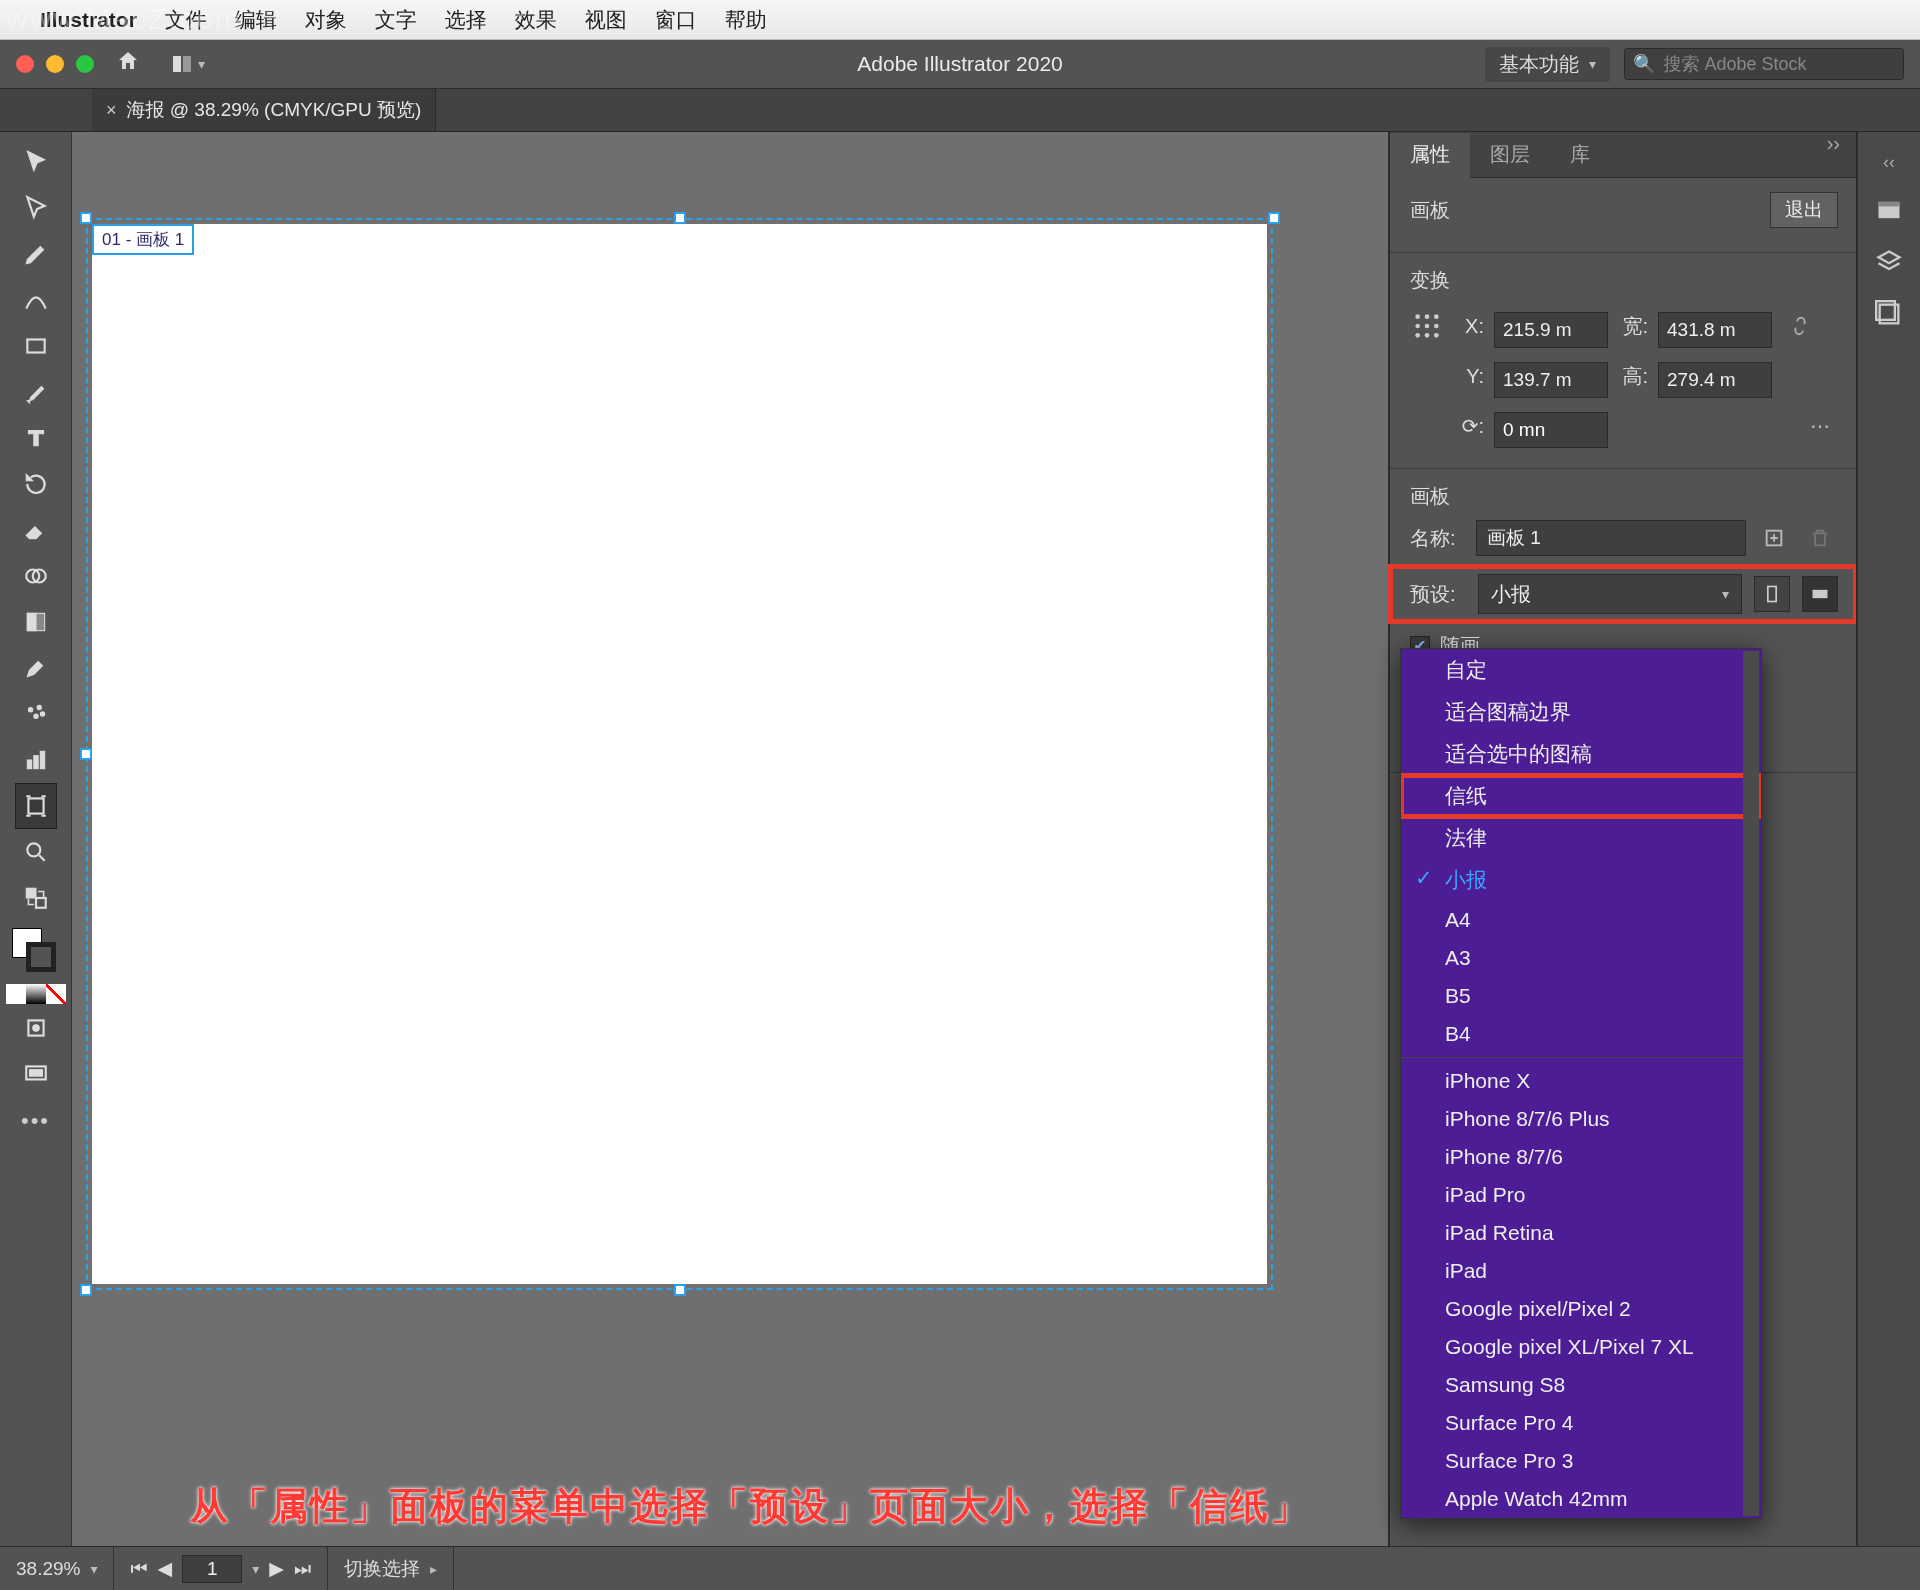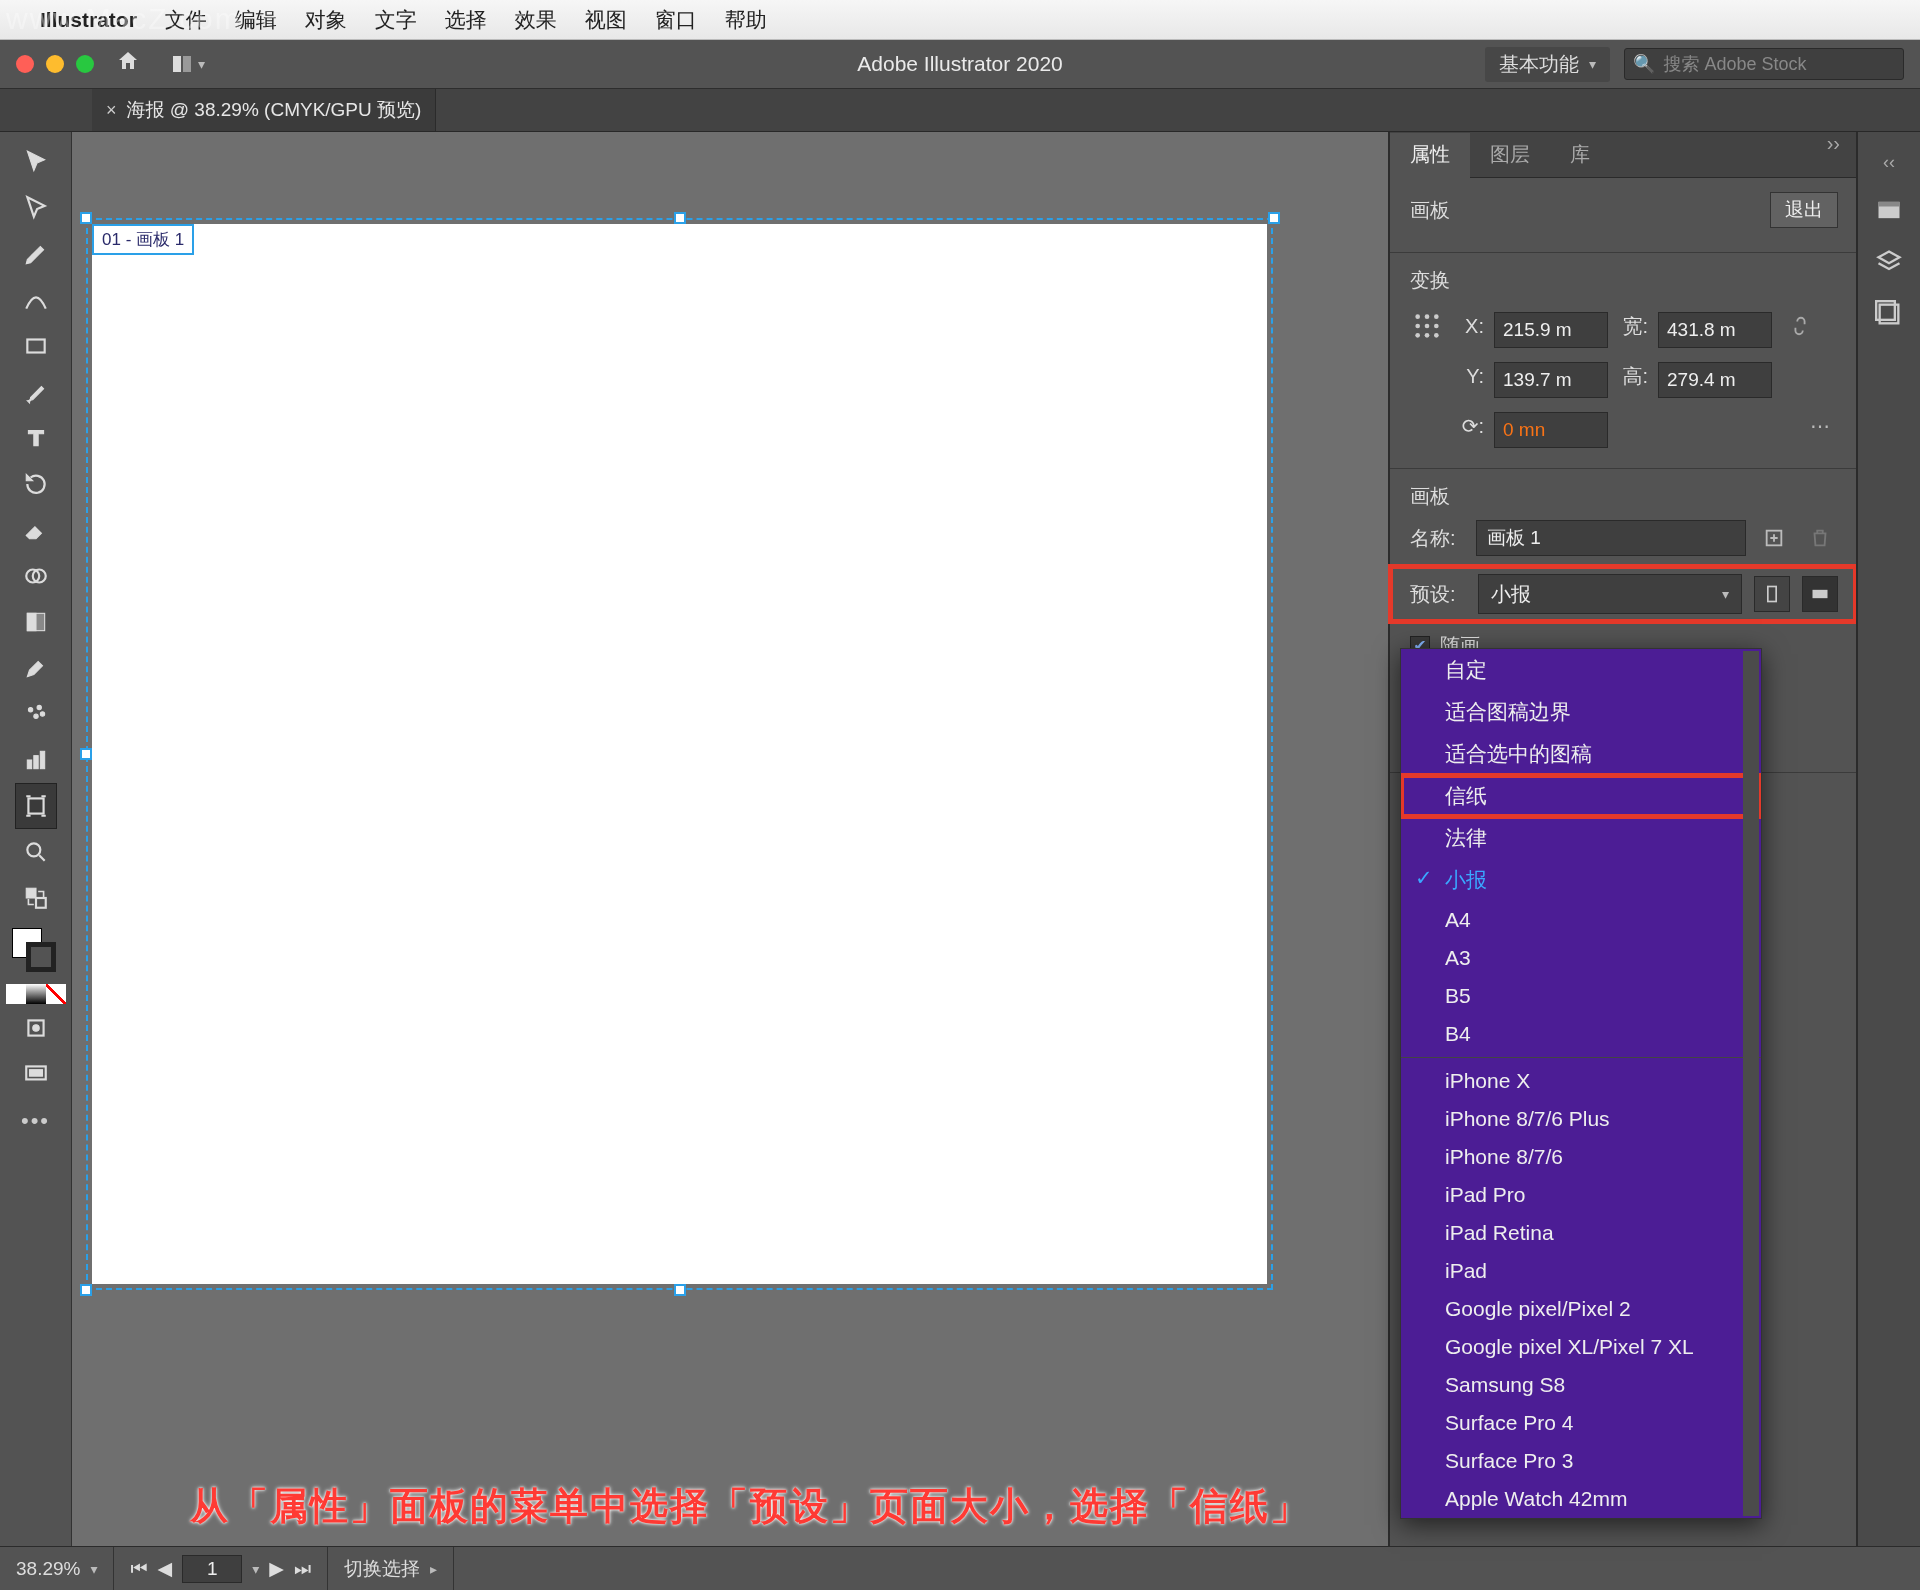--- a/index.html
+++ b/index.html
@@ -337,21 +337,21 @@
       <div class="row">
         <span class="ref-icon"></span>
         <span class="lbl">Y:</span>
         <div class="numfield">139.7 m</div>
         <span class="lbl">高:</span>
         <div class="numfield">279.4 m</div>
       </div>
       <div class="row rot-row">
         <span class="ref-icon"></span>
         <span class="lbl">⟳:</span>
-        <div class="numfield" style="color:#f97316">0 mn</div>
+        <div class="numfield" style="color:#ffffff">0 mn</div>
         <span style="flex:1"></span>
         <span class="icon-btn">⋯</span>
       </div>
     </div>
 
     <div class="sec" style="border-bottom:none;padding-bottom:4px">
       <div class="sec-title">
           <span>画板</span>
         </div>
       <div class="row">

